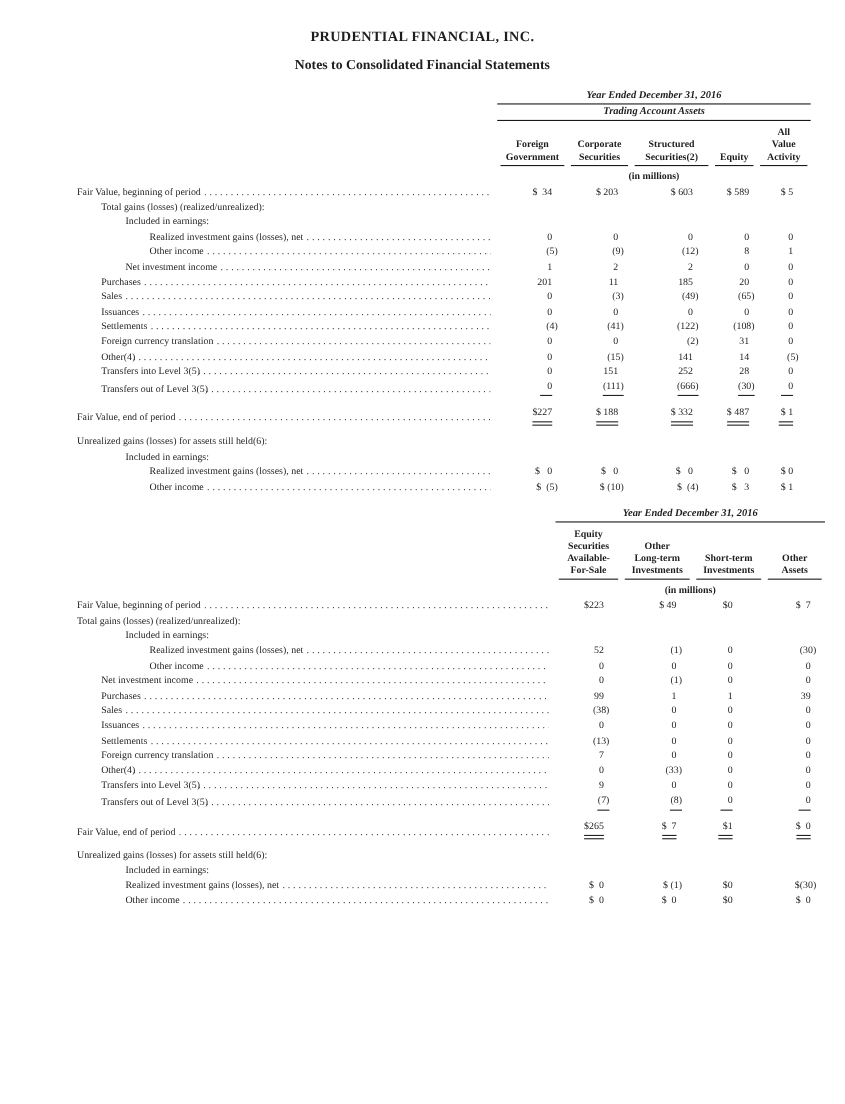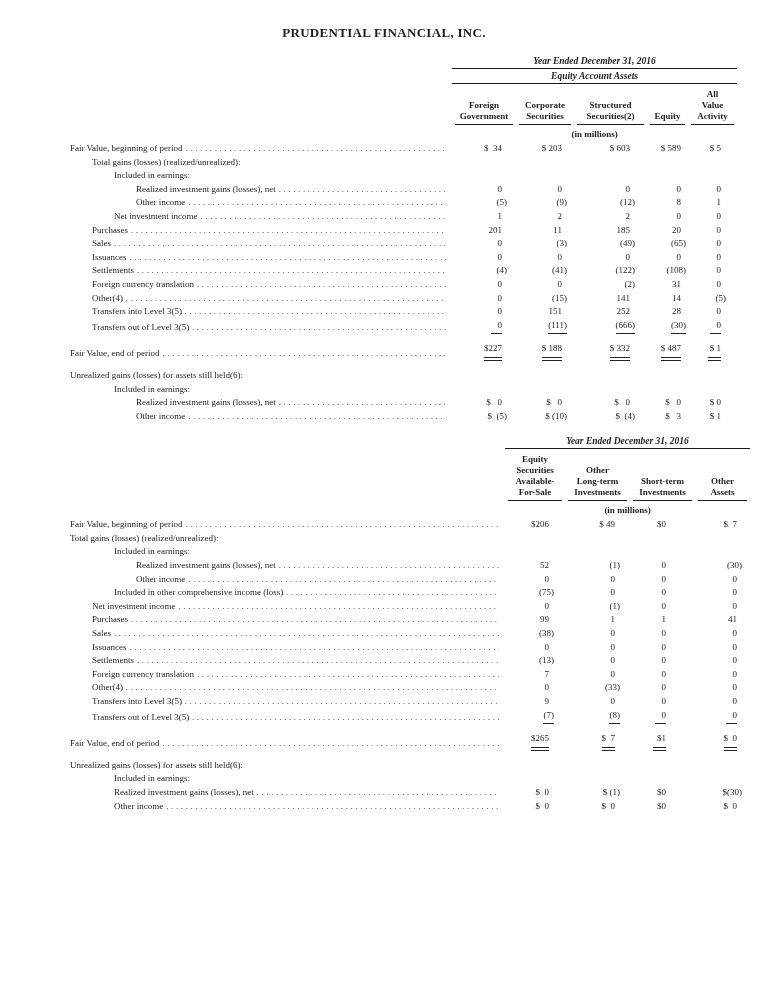--- a/index.html
+++ b/index.html
@@ -58,41 +58,42 @@
   .footer { position:absolute; top:1020px; right:30px; display:flex; align-items:flex-start; }
   .footer-text { font-family:"Liberation Sans", sans-serif; font-size:8px; color:#8d8d8d; }
   .footer-page { font-size:15px; color:#3c3c3c; margin-left:10px; letter-spacing:.5px; }
 </style>
 </head>
 <body>
 
 <div class="page">
 
   <div class="doc-title">PRUDENTIAL FINANCIAL, INC.</div>
+  <div class="doc-subtitle">Notes to Consolidated Financial Statements</div>
 
   <table class="fintab t1">
     <colgroup>
       <col style="width:382px">
         <col style="width:64px">
         <col style="width:58px">
         <col style="width:73px">
         <col style="width:41px">
         <col style="width:49px">
     </colgroup>
     <thead>
       <tr>
         <th></th>
         <th class="spanhead" colspan="5">
           <div class="spantext">Year Ended December 31, 2016</div>
         </th>
       </tr>
       <tr>
         <th></th>
         <th class="spanhead" colspan="5">
-          <div class="spantext">Equity Account Assets</div>
+          <div class="spantext">Trading Account Assets</div>
         </th>
       </tr>
       <tr class="spacer-sm">
           <th colspan="6"></th>
         </tr>
       <tr>
         <th></th>
         <th class="colhead">
             <div class="coltext">Foreign
 Government</div>
@@ -436,21 +437,21 @@
     </thead>
     <tbody>
 
         <tr class="indent-0 has-dots">
           <td class="lblcell">
             <div class="lblwrap">
               <span class="lbl">Fair Value, beginning of period</span>
               <span class="leader"></span>
             </div>
           </td>
-          <td class="num c1"><span class="v">$206</span></td>
+          <td class="num c1"><span class="v">$223</span></td>
           <td class="num c2"><span class="v">$ 49</span></td>
           <td class="num c3"><span class="v">$0</span></td>
           <td class="num c4"><span class="v">$  7</span></td>
         </tr>
 
         <tr class="indent-0">
           <td class="lblcell">
             <div class="lblwrap">
               <span class="lbl">Total gains (losses) (realized/unrealized):</span>
 
@@ -494,32 +495,20 @@
               <span class="lbl">Other income</span>
               <span class="leader"></span>
             </div>
           </td>
           <td class="num c1"><span class="v">0</span></td>
           <td class="num c2"><span class="v">0</span></td>
           <td class="num c3"><span class="v">0</span></td>
           <td class="num c4"><span class="v">0</span></td>
         </tr>
 
-        <tr class="indent-2 has-dots">
-          <td class="lblcell">
-            <div class="lblwrap">
-              <span class="lbl paren">Included in other comprehensive income (loss)</span>
-              <span class="leader"></span>
-            </div>
-          </td>
-          <td class="num c1"><span class="v paren">(75)</span></td>
-          <td class="num c2"><span class="v">0</span></td>
-          <td class="num c3"><span class="v">0</span></td>
-          <td class="num c4"><span class="v">0</span></td>
-        </tr>
 
         <tr class="indent-1 has-dots">
           <td class="lblcell">
             <div class="lblwrap">
               <span class="lbl">Net investment income</span>
               <span class="leader"></span>
             </div>
           </td>
           <td class="num c1"><span class="v">0</span></td>
           <td class="num c2"><span class="v paren">(1)</span></td>
@@ -530,21 +519,21 @@
         <tr class="indent-1 has-dots">
           <td class="lblcell">
             <div class="lblwrap">
               <span class="lbl">Purchases</span>
               <span class="leader"></span>
             </div>
           </td>
           <td class="num c1"><span class="v">99</span></td>
           <td class="num c2"><span class="v">1</span></td>
           <td class="num c3"><span class="v">1</span></td>
-          <td class="num c4"><span class="v">41</span></td>
+          <td class="num c4"><span class="v">39</span></td>
         </tr>
 
         <tr class="indent-1 has-dots">
           <td class="lblcell">
             <div class="lblwrap">
               <span class="lbl">Sales</span>
               <span class="leader"></span>
             </div>
           </td>
           <td class="num c1"><span class="v paren">(38)</span></td>

